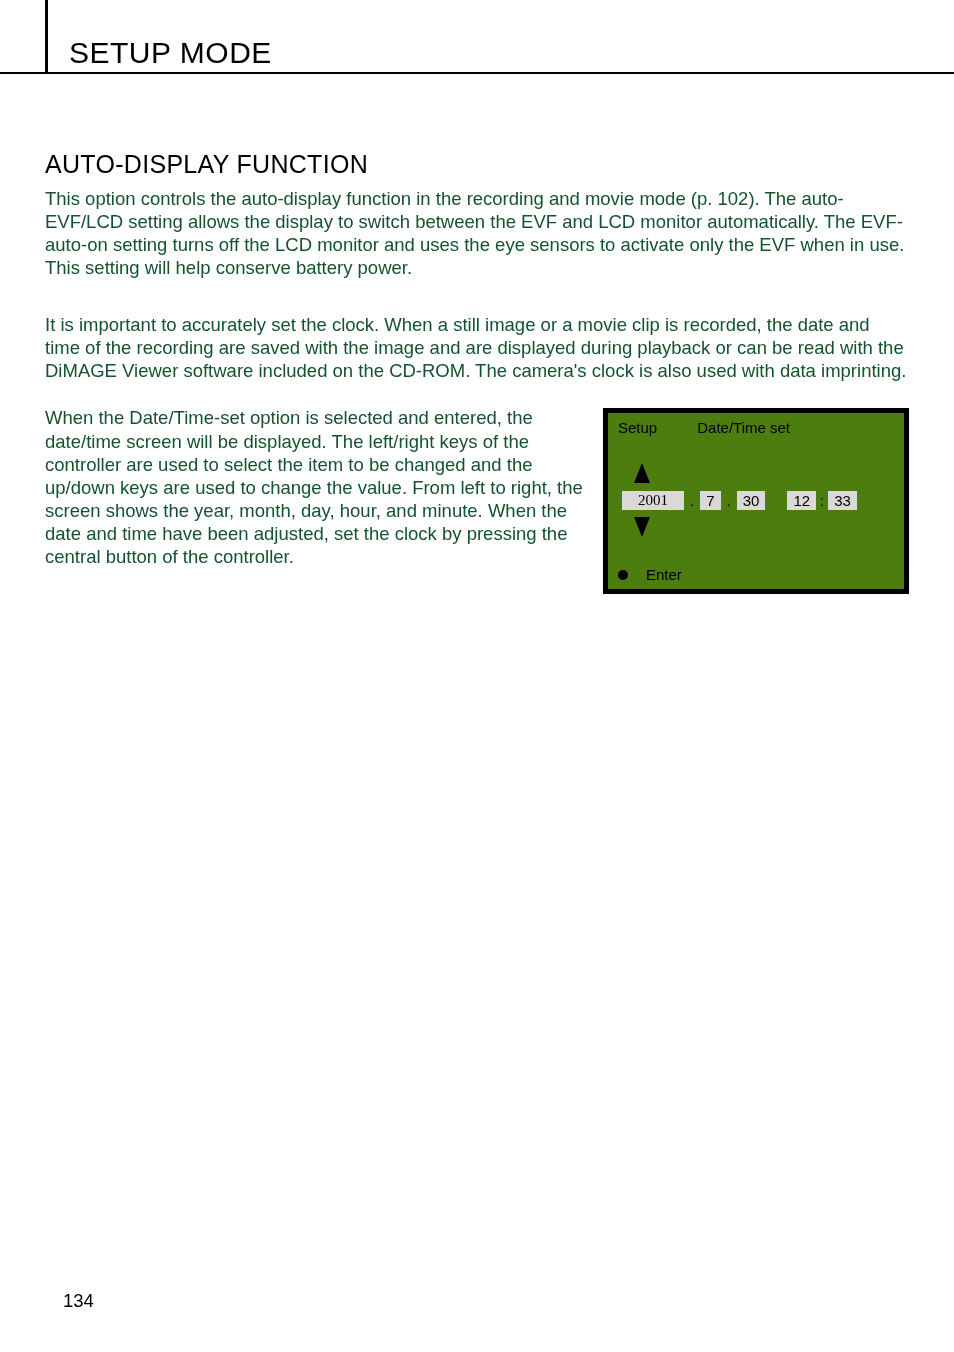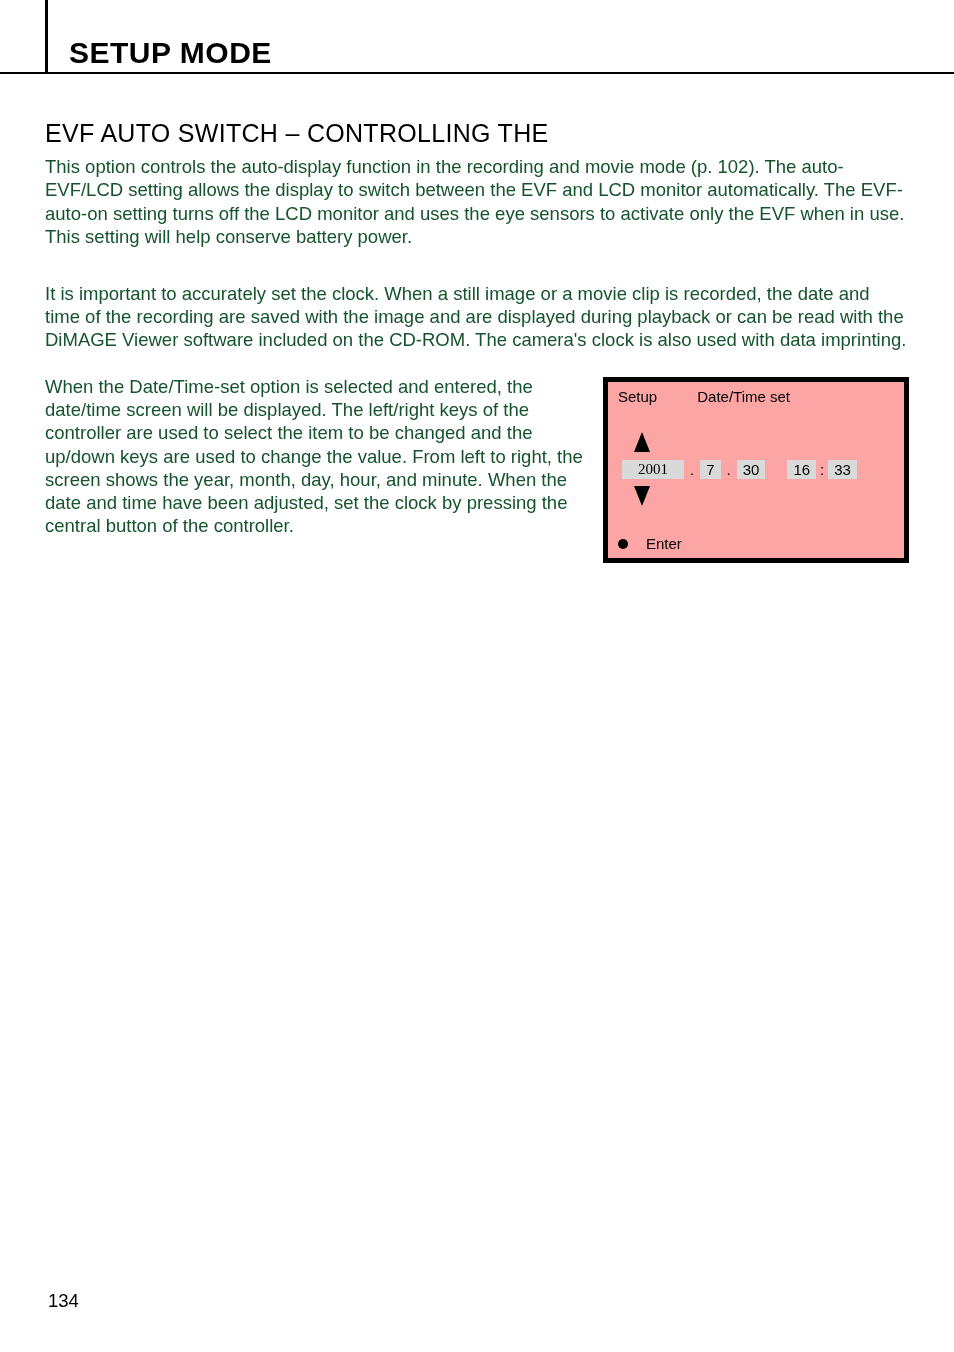--- a/index.html
+++ b/index.html
@@ -23,21 +23,21 @@
     .header-rule-top {
       position: absolute;
       top: 0;
       left: 45px;
       width: 3px;
       height: 74px;
       background: #000;
     }
     .header-title {
       font-size: 30px;
-      font-weight: bold;
+      font-weight: normal;
       letter-spacing: 0.5px;
       margin-left: 24px;
       margin-top: 12px;
     }
     .header-rule-bottom {
       position: absolute;
       top: 72px;
       left: 0;
       right: 0;
       height: 2px;
@@ -62,21 +62,21 @@
     .section2 {
       margin-top: 34px;
     }
     .wrap-block {
       overflow: hidden;
     }
     .lcd-figure {
       float: right;
       width: 306px;
       height: 186px;
-      background: #fca5a5;
+      background: #4d7c0f;
       border: 5px solid #000;
       margin-left: 10px;
       margin-top: 2px;
       position: relative;
       font-size: 15px;
     }
     .lcd-header {
       display: flex;
       padding: 6px 10px 0 10px;
     }
@@ -148,36 +148,37 @@
     .bullet {
       width: 10px;
       height: 10px;
       background: #000;
       border-radius: 50%;
       margin-right: 6px;
     }
     .page-number {
       position: absolute;
       bottom: 40px;
-      left: 48px;
+      left: 63px;
       font-size: 18.5px;
     }
   </style>
 </head>
 <body>
 
 <div class="page-container">
   <div class="header-rule-top"></div>
   <h1 class="header-title">SETUP MODE</h1>
   <div class="header-rule-bottom"></div>
 
   <div class="content">
     <div class="section1">
       <div class="section-heading">
-        <span>EVF AUTO SWITCH – CONTROLLING THE</span><br>
+        <br>
+        <span>AUTO-DISPLAY FUNCTION</span>
       </div>
       <p class="body-text">This option controls the auto-display function in the recording and movie mode (p. 102). The auto-EVF/LCD setting allows the display to switch between the EVF and LCD monitor automatically. The EVF-auto-on setting turns off the LCD monitor and uses the eye sensors to activate only the EVF when in use. This setting will help conserve battery power.</p>
     </div>
 
     <div class="section2">
       <p class="body-text">It is important to accurately set the clock. When a still image or a movie clip is recorded, the date and time of the recording are saved with the image and are displayed during playback or can be read with the DiMAGE Viewer software included on the CD-ROM. The camera's clock is also used with data imprinting.</p>
 
       <div class="wrap-block">
         <div class="lcd-figure">
           <div class="lcd-header">
@@ -188,21 +189,21 @@
           <div class="arrow-up"></div>
           <div class="arrow-down"></div>
 
           <div class="lcd-row">
             <span class="val-year">2001</span>
             <span class="dot">.</span>
             <span class="val-box">7</span>
             <span class="dot">.</span>
             <span class="val-box">30</span>
             <span class="gap"></span>
-            <span class="val-box">16</span>
+            <span class="val-box">12</span>
             <span class="colon">:</span>
             <span class="val-box">33</span>
           </div>
 
           <div class="lcd-footer">
             <span class="bullet"></span>
             <span>Enter</span>
           </div>
         </div>
 

